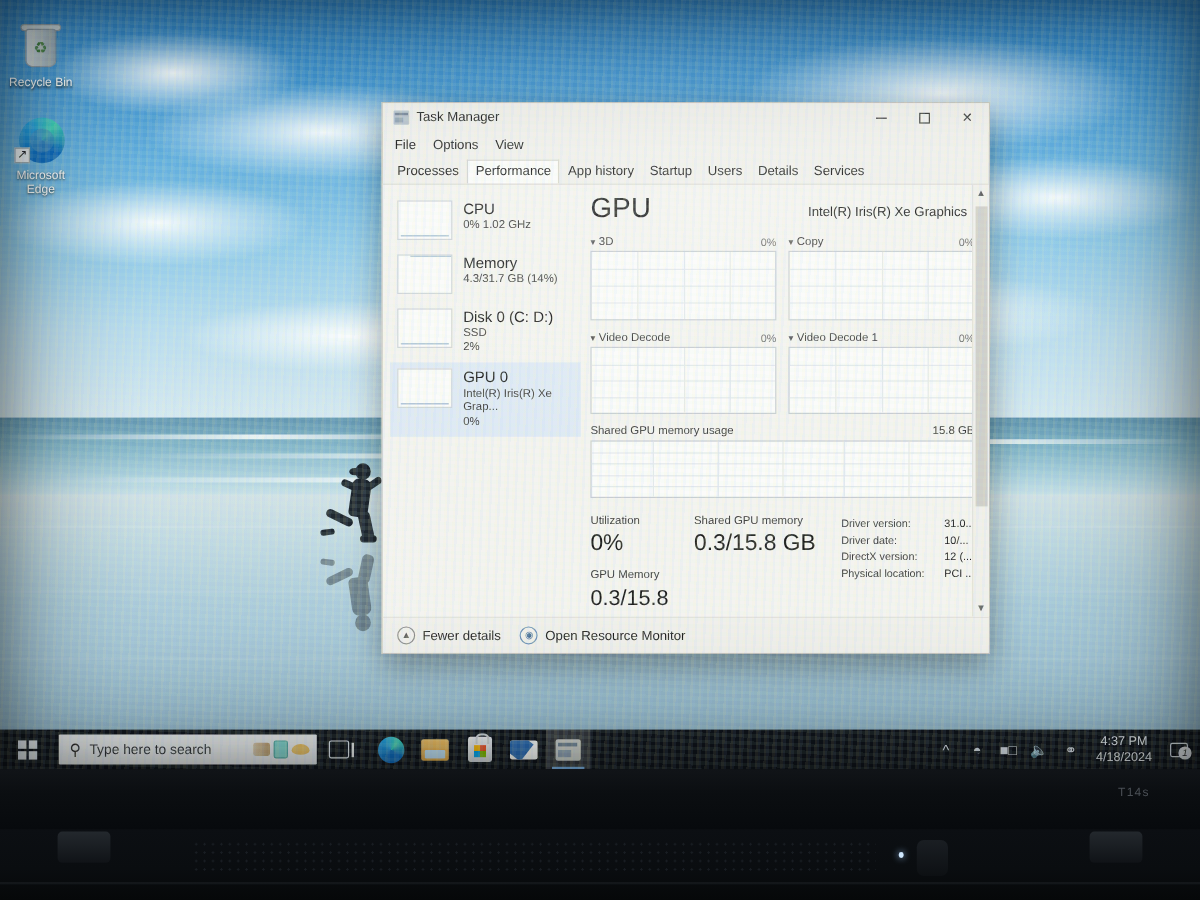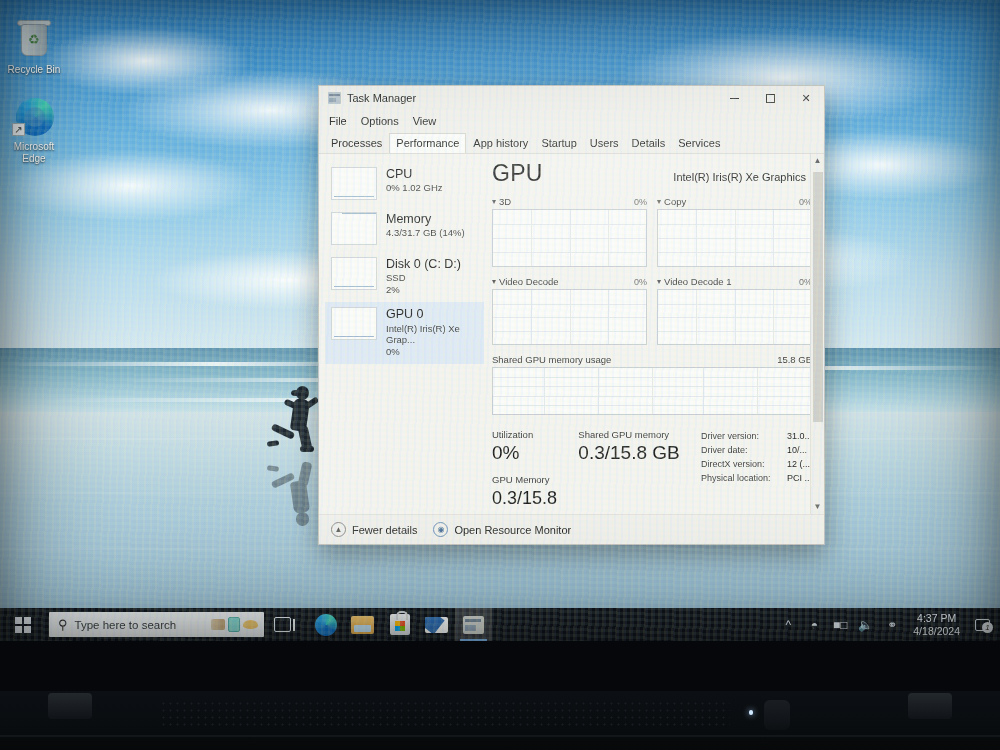--- a/index.html
+++ b/index.html
@@ -636,20 +636,23 @@
           <i class="notif-badge">1</i>
         </span>
       </div>
     </div>
 
     <div class="moire"></div>
     <div class="glare"></div>
     <div class="vignette"></div>
   </div>
 
+  <div class="bezel">
+    <span class="bezel-model">T14s</span>
+  </div>
   <div class="deck"></div>
   <div class="hinge-l"></div>
   <div class="hinge-r"></div>
   <div class="vent"></div>
   <div class="power-btn"></div>
   <div class="power-led"></div>
   <div class="deck-line"></div>
 </div>
 
 </body></html>

